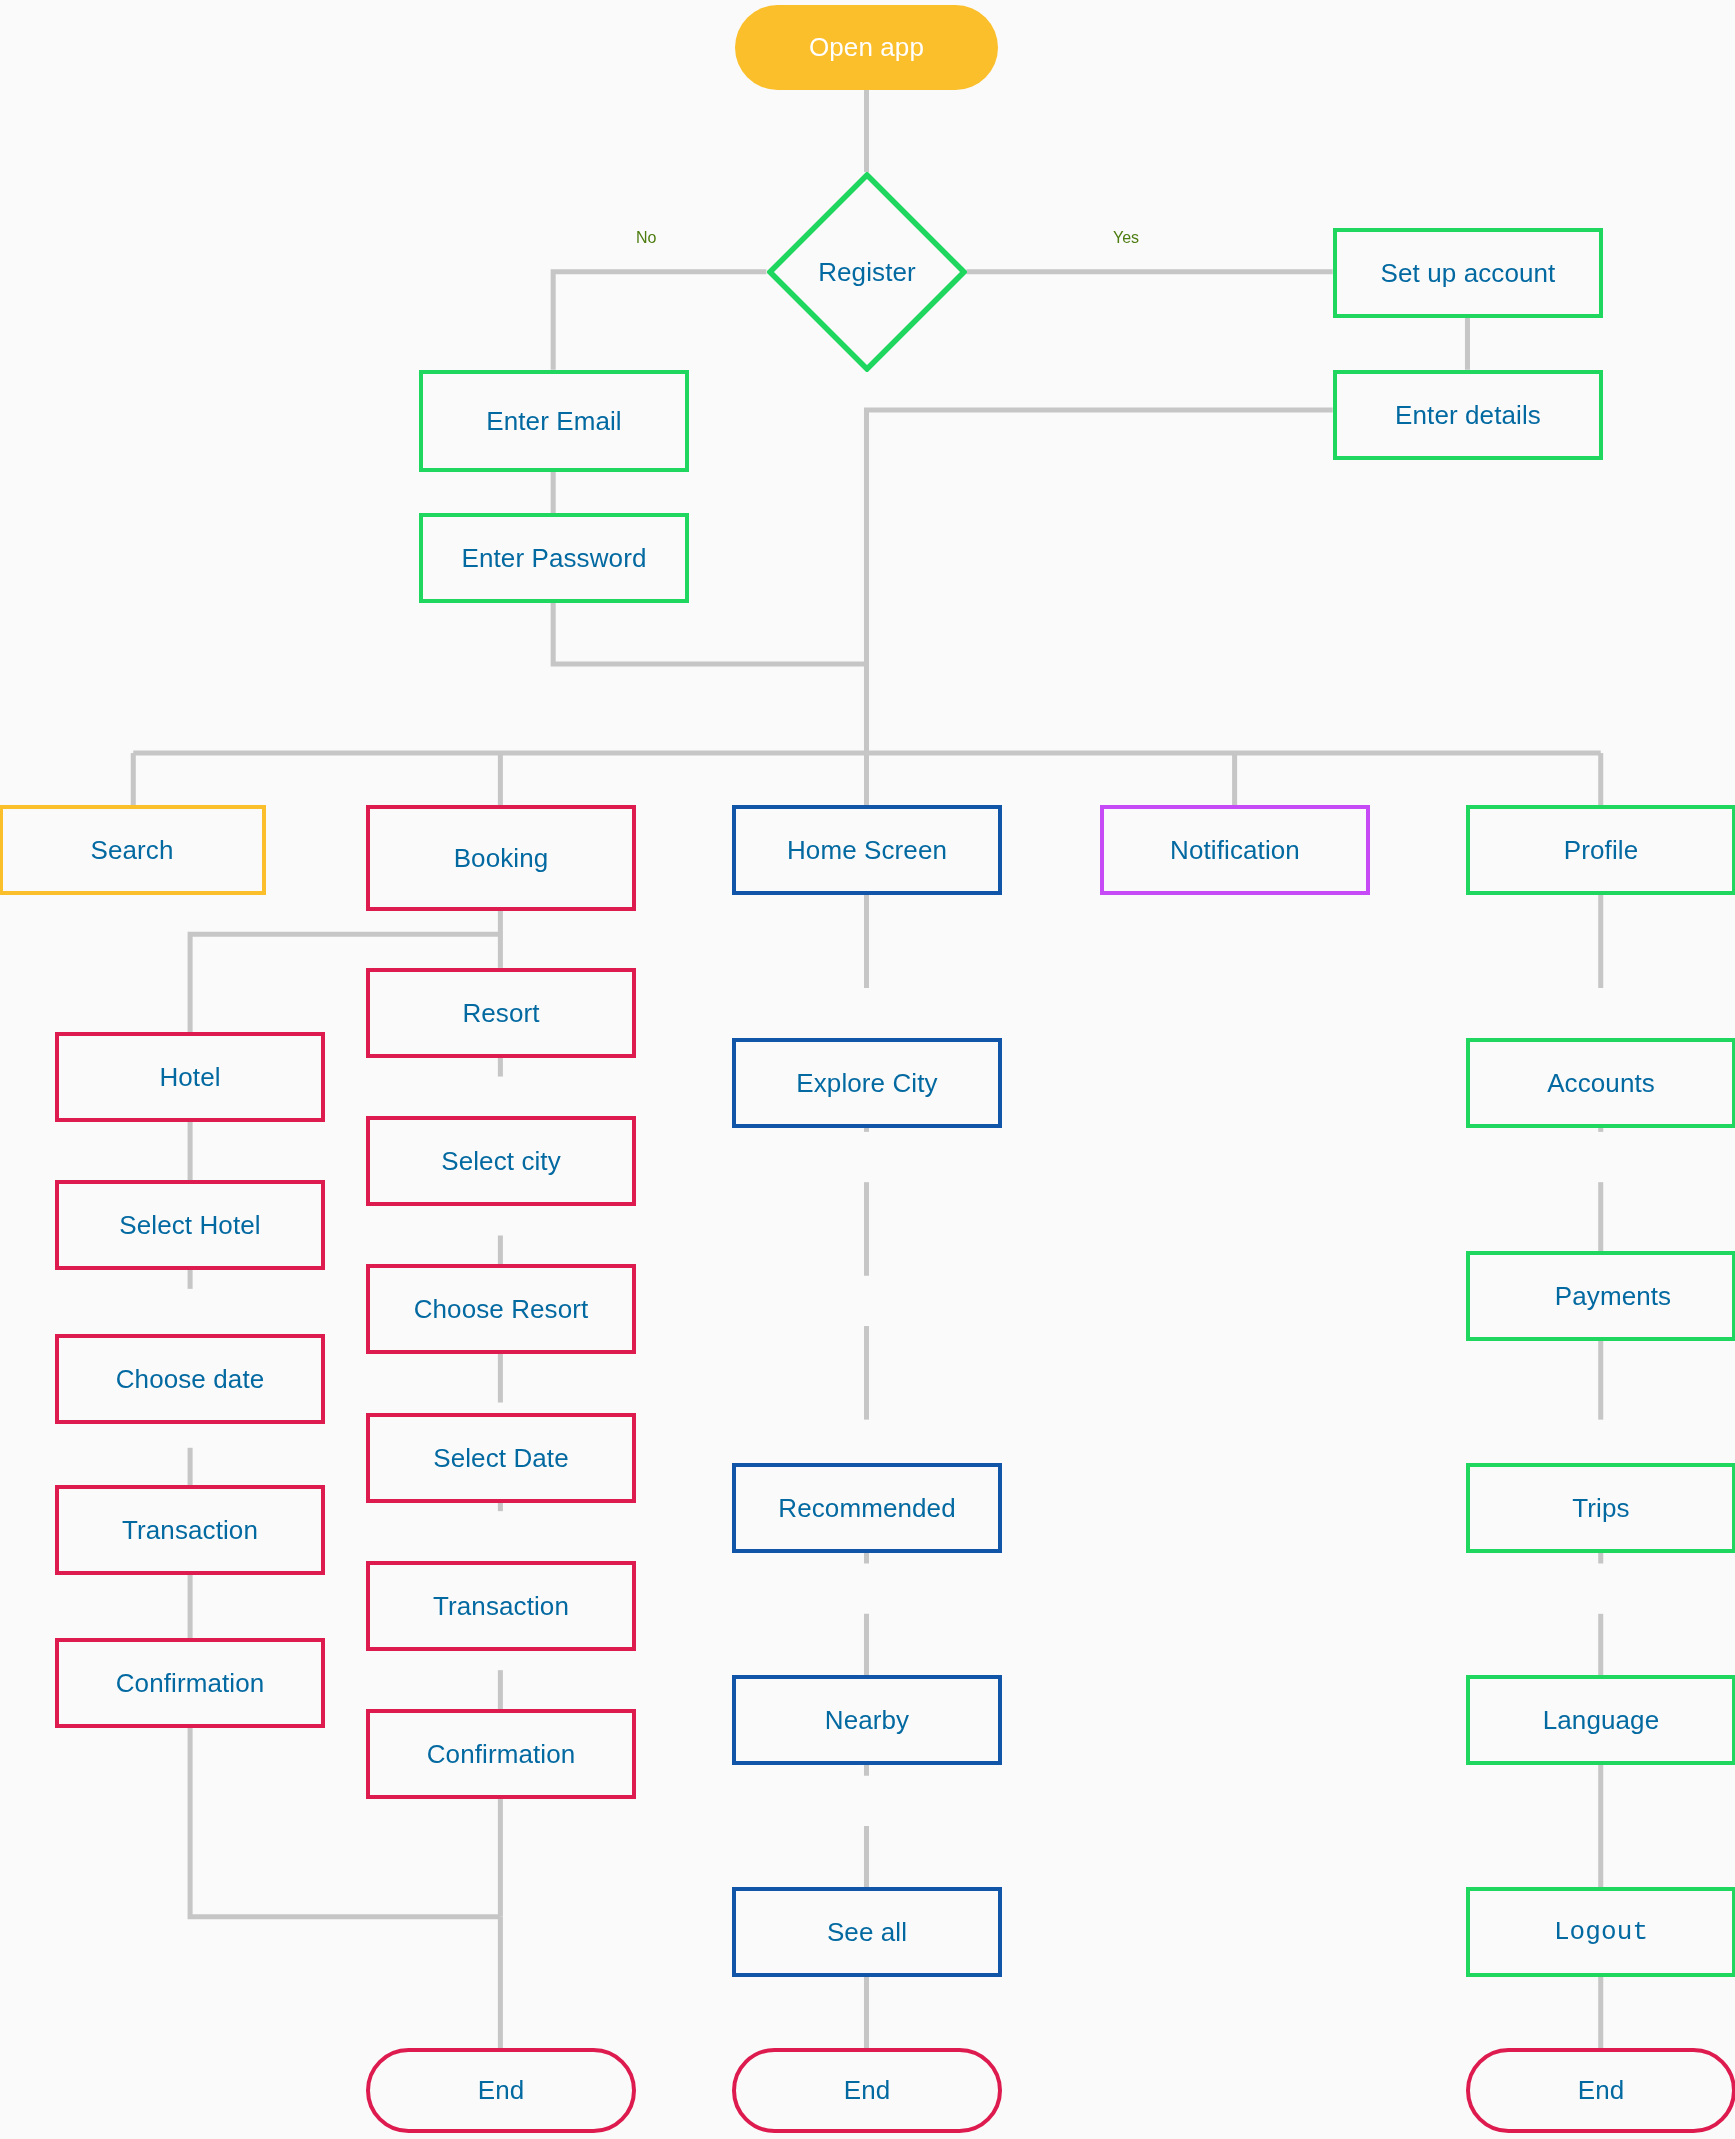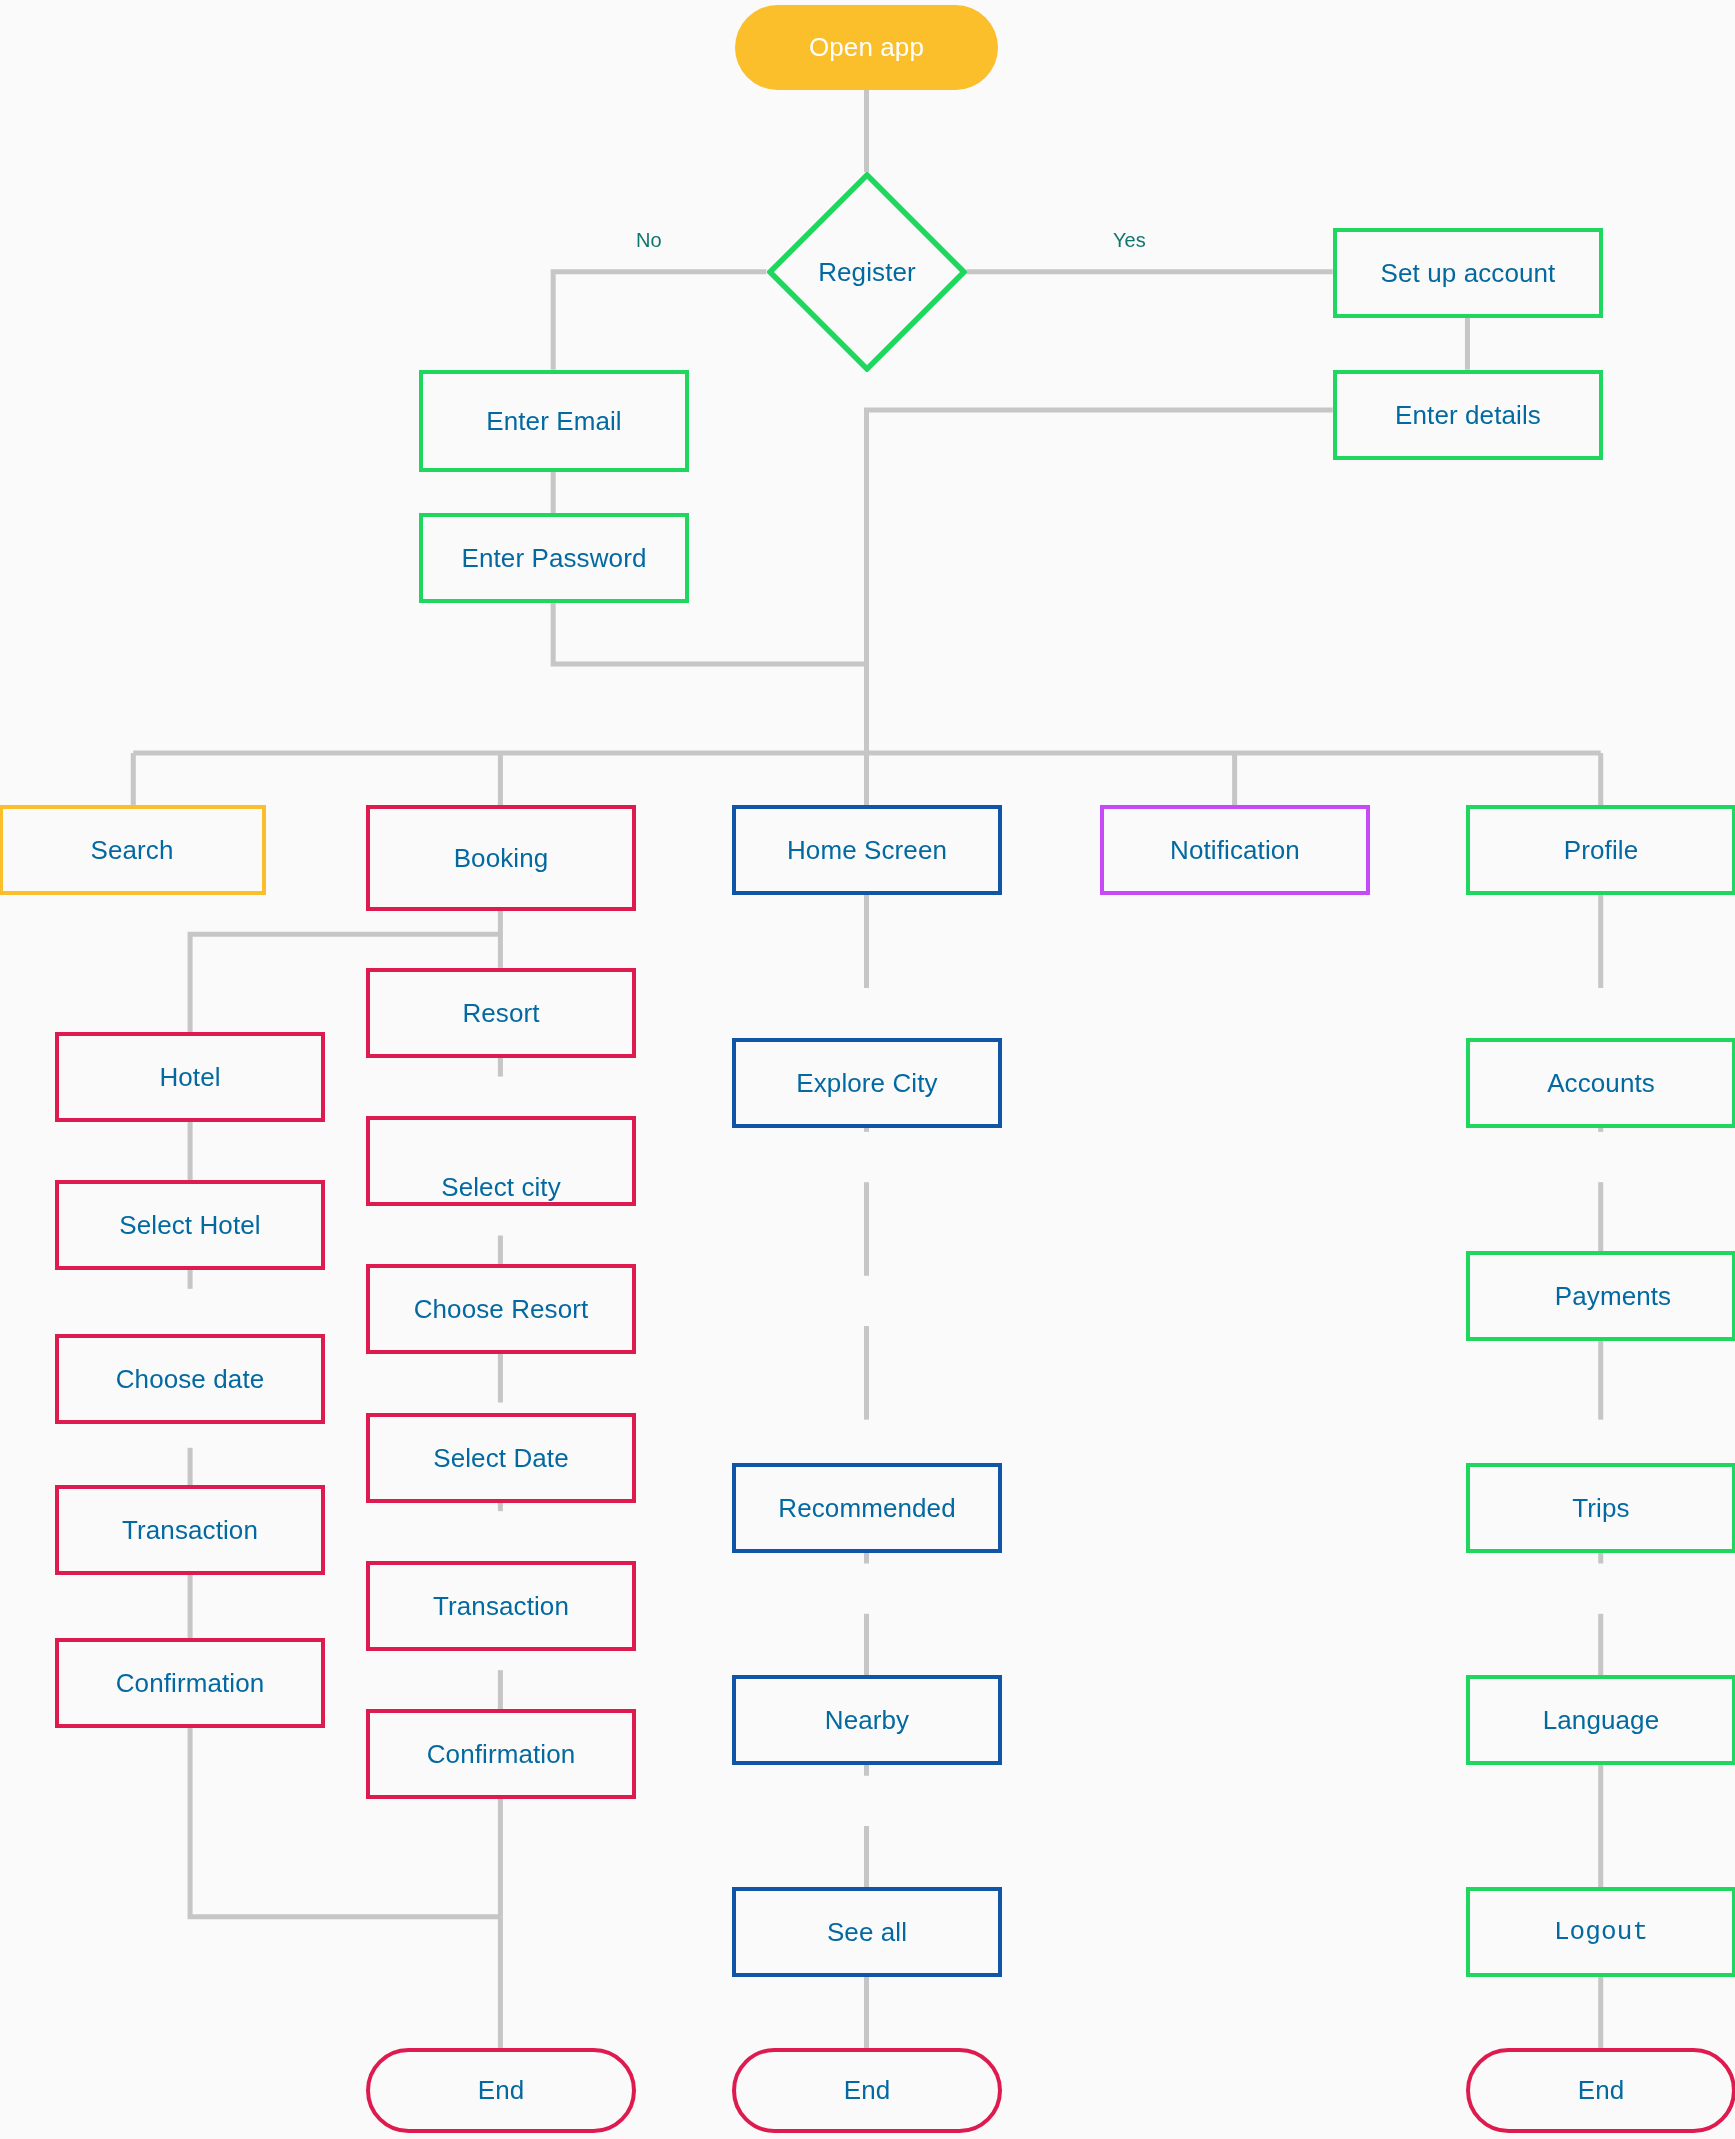--- a/index.html
+++ b/index.html
@@ -28,22 +28,22 @@
   .pill-start{
     border:none;border-radius:503px;
     color:#FFFFFF;font-size:26px;
   }
   .pill-end{border-style:solid;border-width:4.5px;border-radius:503px;}
   .diamond{background:transparent;border:none;}
   .diamond .dshape{position:absolute;left:0;top:0;width:100%;height:100%;}
   .diamond .dlabel{position:relative;z-index:2;}
   .elabel{
     position:absolute;
-    font-size:20px;
-    color:#0f766e;
+    font-size:16px;
+    color:#4d7c0f;
     background:transparent;
     z-index:6;
     white-space:nowrap;
   }
 </style>
 </head>
 <body>
 
 <div id="stage">
 
@@ -171,21 +171,21 @@
   <div class="node rect" style="left:55px;top:1485px;width:270px;height:90px;border-color:#DE1B4F;">
     <span>Transaction</span>
   </div>
   <div class="node rect" style="left:55px;top:1638px;width:270px;height:90px;border-color:#DE1B4F;">
     <span>Confirmation</span>
   </div>
 
   <div class="node rect" style="left:366px;top:968px;width:270px;height:90px;border-color:#DE1B4F;">
     <span>Resort</span>
   </div>
-  <div class="node rect" style="left:366px;top:1116px;width:270px;height:90px;border-color:#DE1B4F;align-items:flex-end;">
+  <div class="node rect" style="left:366px;top:1116px;width:270px;height:90px;border-color:#DE1B4F;">
     <span>Select city</span>
   </div>
   <div class="node rect" style="left:366px;top:1264px;width:270px;height:90px;border-color:#DE1B4F;">
     <span>Choose Resort</span>
   </div>
   <div class="node rect" style="left:366px;top:1413px;width:270px;height:90px;border-color:#DE1B4F;">
     <span>Select Date</span>
   </div>
   <div class="node rect" style="left:366px;top:1561px;width:270px;height:90px;border-color:#DE1B4F;">
     <span>Transaction</span>

